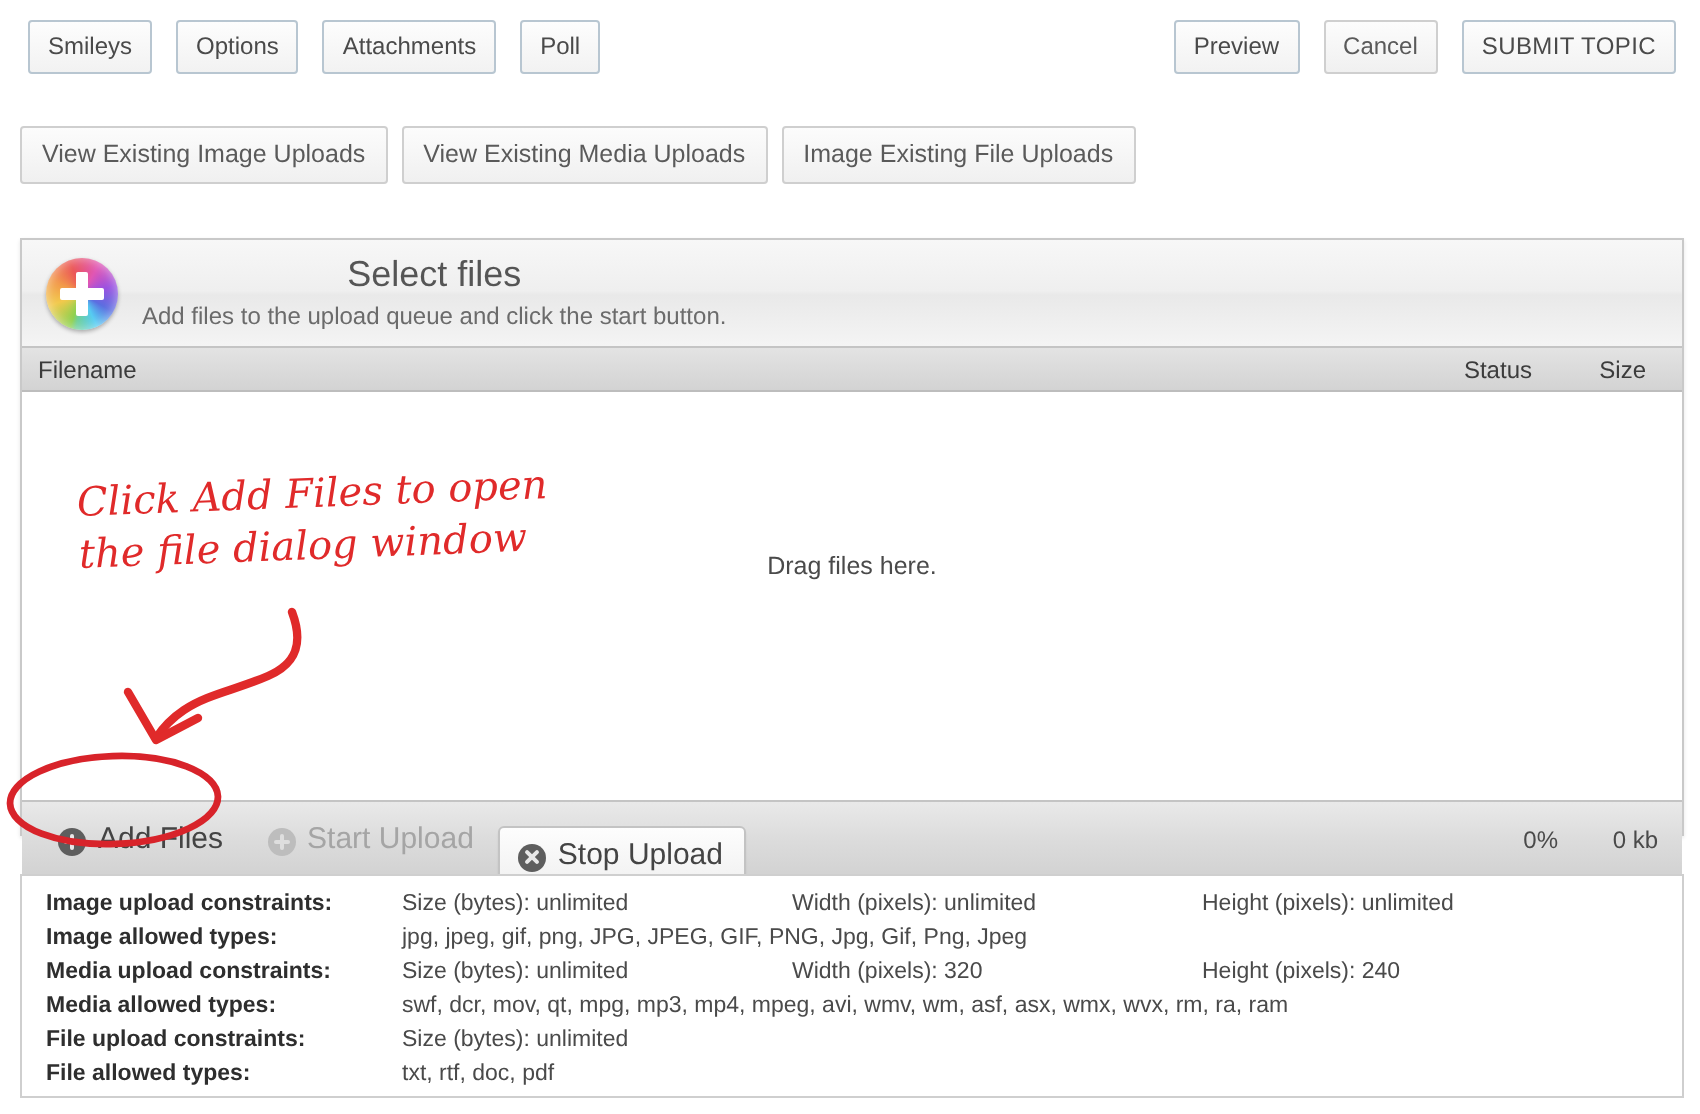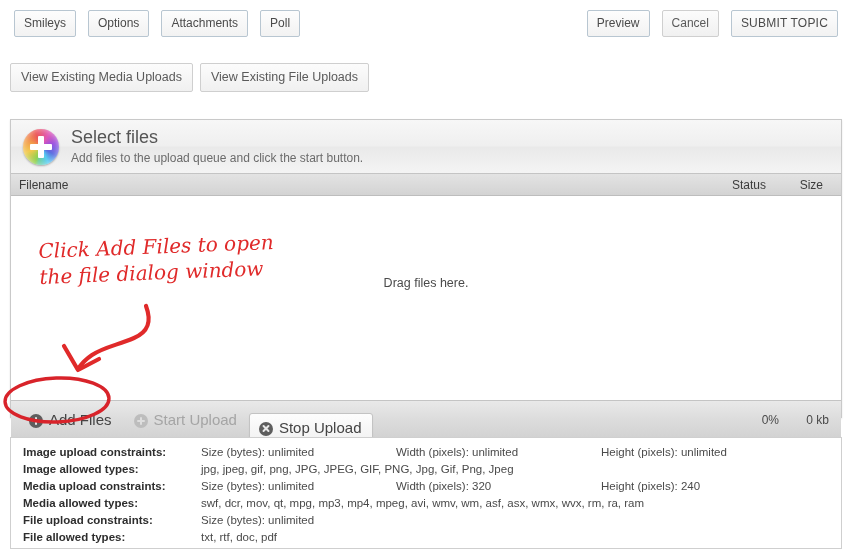--- a/index.html
+++ b/index.html
@@ -63,20 +63,21 @@
     box-shadow: 0 1px 2px rgba(0,0,0,0.10);
   }
   #uploader-header {
     height: 54px;
     background: linear-gradient(to bottom, #f7f7f7 0%, #efefef 48%, #e9e9e9 52%, #f4f4f4 100%);
     border-bottom: 1px solid #c4c4c4;
     display: flex;
     align-items: center;
     padding: 0 0 0 12px;
     box-sizing: border-box;
+    text-align: center;
   }
   #plus-icon {
     width: 36px;
     height: 36px;
     border-radius: 50%;
     position: relative;
     flex: 0 0 auto;
     background:
       conic-gradient(from 200deg,
         #8fd14f 0deg,
@@ -270,22 +271,23 @@
   <button class="fbtn">Poll</button>
 </div>
 
 <div class="btn-row" id="toolbar-right">
   <button class="fbtn">Preview</button>
   <button class="fbtn grey">Cancel</button>
   <button class="fbtn caps">SUBMIT TOPIC</button>
 </div>
 
 <div class="btn-row" id="view-row">
+  <button class="fbtn grey">View Existing Image Uploads</button>
   <button class="fbtn grey">View Existing Media Uploads</button>
-  <button class="fbtn grey">View Existing File Uploads</button>
+  <button class="fbtn grey">Image Existing File Uploads</button>
 </div>
 
 <div id="uploader">
 
   <div id="uploader-header">
     <div id="plus-icon"></div>
     <div id="header-text">
       <div id="select-files-title">Select files</div>
       <div id="select-files-sub">Add files to the upload queue and click the start button.</div>
     </div>

